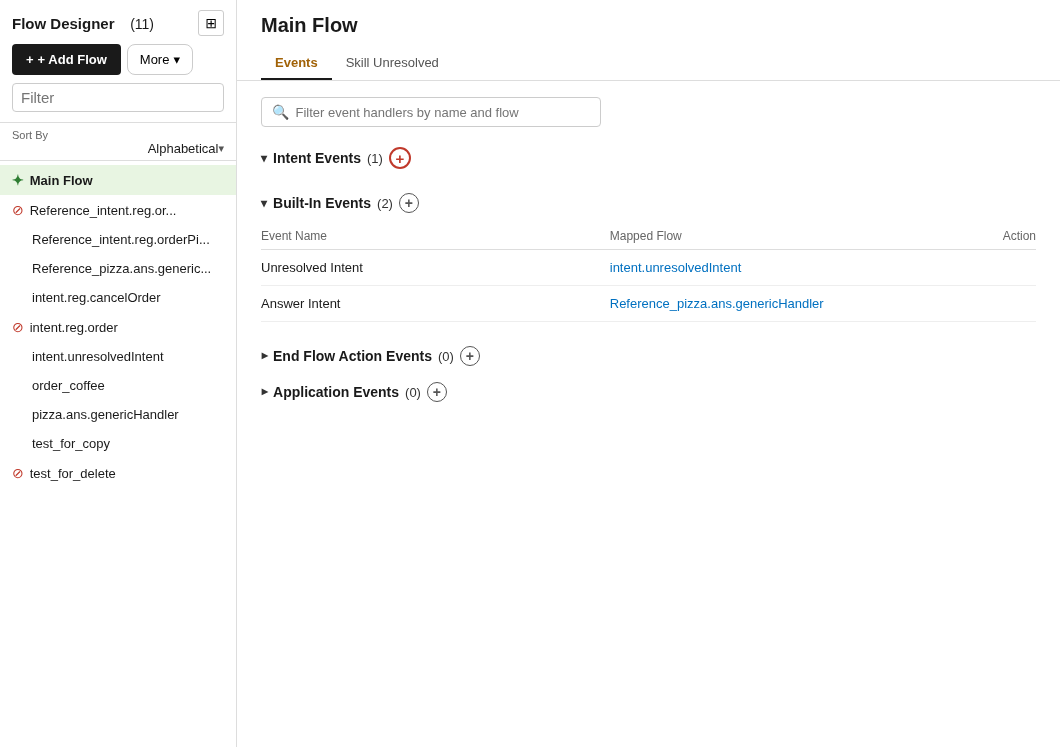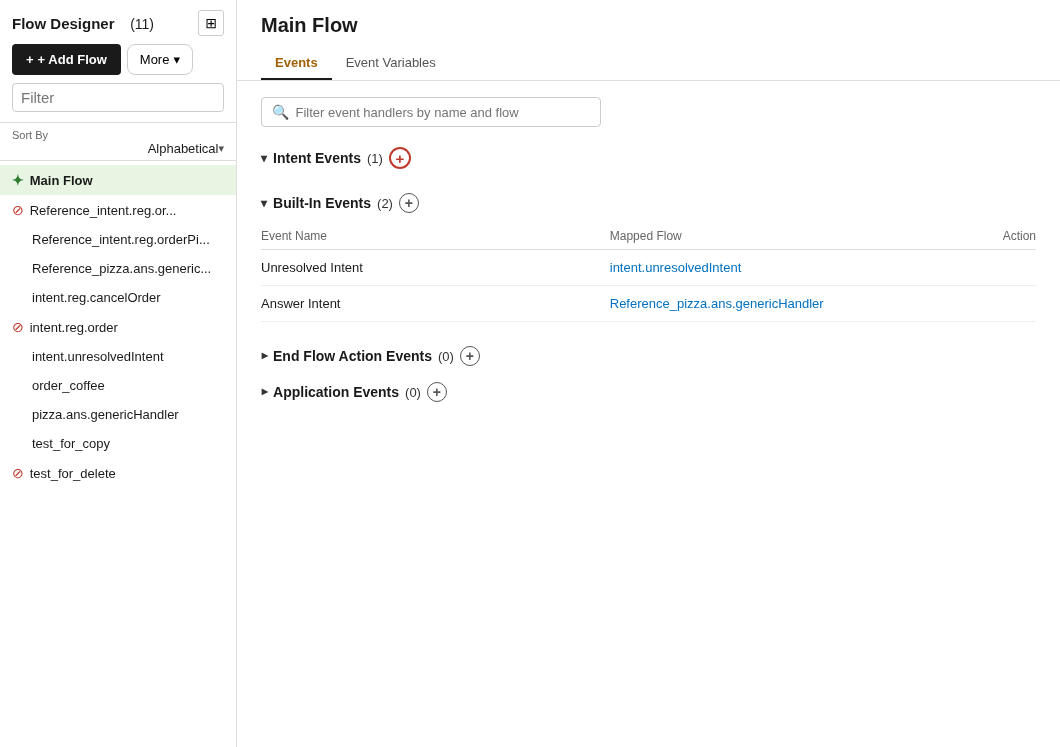--- a/index.html
+++ b/index.html
@@ -131,21 +131,21 @@
       </div>
     </div>
 </div>
 
 <div id="main">
   <div id="main-header">
     <div id="main-title">Main Flow</div>
     <div id="tabs">
 
     <div class="tab active">Events</div>
-        <div class="tab">Event Variables</div>
+        <div class="tab">Skill Unresolved</div>
       </div>
   </div>
   <div id="main-body">
     <div id="search-bar">
       <span id="search-icon">🔍</span>
       <input id="search-input" type="text" style="border: none; outline: none; font-size: 13px; color: #000000; width: 100%; background: transparent;" placeholder="Filter event handlers by name and flow">
     </div>
 
     <div class="section">
       <div class="section-header">

